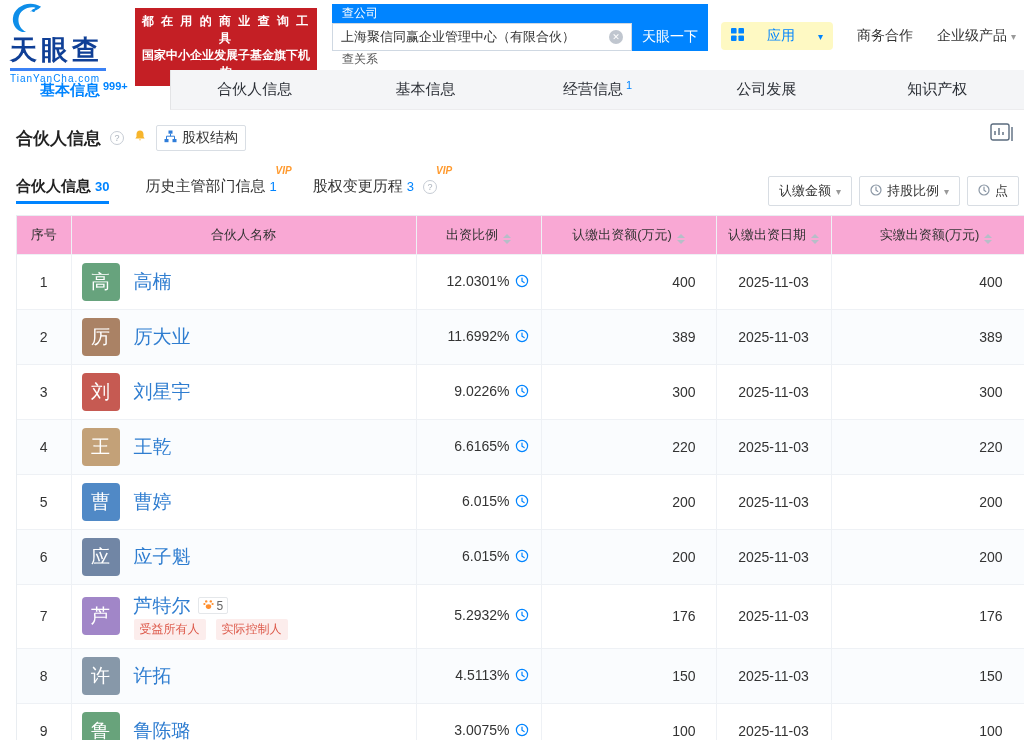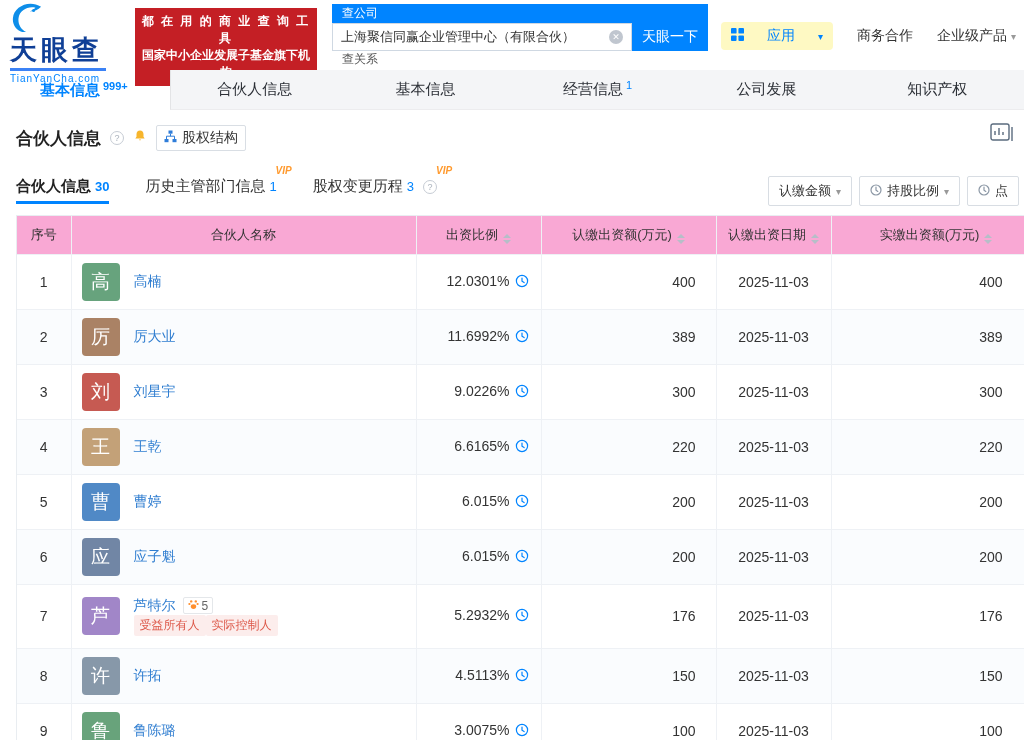--- a/index.html
+++ b/index.html
@@ -71,25 +71,25 @@
   table.ptable { border-collapse:collapse; table-layout:fixed; width:1024px; }
   .ptable th, .ptable td { border-bottom:1px solid #eef1f5; border-right:1px solid #eef1f5; font-weight:normal; }
   .ptable thead th { background:#f9a8d4; height:38px; font-size:13px; color:#333; text-align:center; }
   .ptable tbody td { height:55px; font-size:14px; background:#fff; }
   .ptable tbody tr:nth-child(even) td { background:#fafcfe; }
   .ptable tbody tr.tall td { height:64px; }
   .c-no { text-align:center; }
   .name-wrap { display:flex; align-items:center; padding-left:10px; }
   .avatar { width:38px; height:38px; border-radius:4px; color:#fff; font-size:19px; flex:none;
     display:flex; align-items:center; justify-content:center; margin-right:14px; }
-  .plink { color:#2f7dd0; font-size:14px; }
+  .plink { color:#2f7dd0; font-size:19px; }
   .name-line { display:flex; align-items:center; gap:7px; }
   .badge-chip { display:inline-flex; align-items:center; gap:3px; border:1px solid #e4e7ea; border-radius:2px;
     height:17px; padding:0 4px; font-size:12px; color:#666; cursor:pointer; }
-  .tag-line { display:flex; }
+  .tag-line { display:flex; gap:10px; }
   .tag { background:#fcedec; color:#dd5a4b; font-size:12px; padding:2px 6px; border-radius:2px; cursor:pointer; }
   .c-ratio { text-align:right; padding-right:12px; white-space:nowrap; }
   .clock-ic { vertical-align:-2px; margin-left:5px; cursor:pointer; }
   .c-sub { text-align:right; padding-right:20px; }
   .c-date { text-align:center; }
   .c-paid { text-align:right; padding-right:38px; }
   .sort { display:inline-flex; flex-direction:column; gap:2px; margin-left:5px; vertical-align:1px; }
   .sort i { width:0; height:0; border-left:4px solid transparent; border-right:4px solid transparent; display:block; }
   .sort .up { border-bottom:4px solid #b6bec8; }
   .sort .down { border-top:4px solid #b6bec8; }

